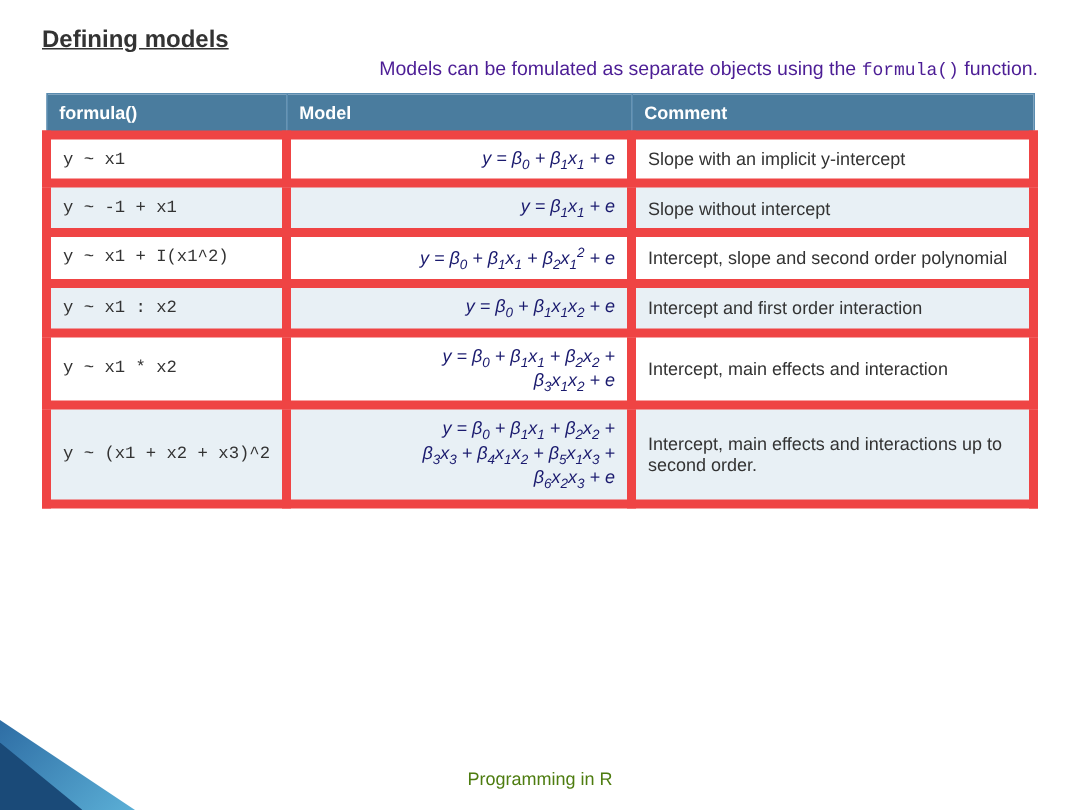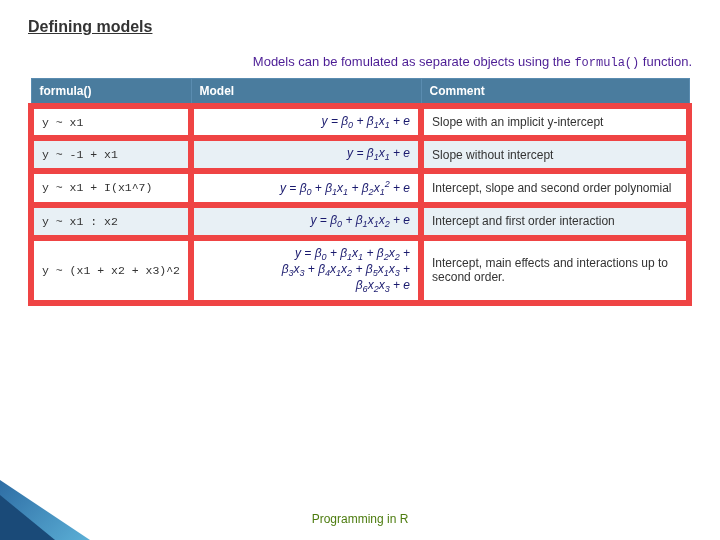--- a/index.html
+++ b/index.html
@@ -22,21 +22,21 @@
       font-weight: bold;
       color: #333;
       margin-bottom: 10px;
     }
 
     .section-title {
       font-size: 16px;
       font-weight: bold;
       text-decoration: underline;
       color: #333;
-      margin-bottom: 18px;
+      margin-bottom: 2px;
     }
 
     .intro-text {
       font-size: 13px;
       color: #4c1d95;
       margin-bottom: 8px;
       text-align: right;
     }
 
     .intro-text code {
@@ -156,32 +156,39 @@
         <td class="comment-col">Slope with an implicit y-intercept</td>
       </tr>
       <tr>
         <td class="formula-col">y ~ -1 + x1</td>
         <td class="model-col math">
           <i>y</i> = β<sub>1</sub><i>x</i><sub>1</sub> + <i>e</i>
         </td>
         <td class="comment-col">Slope without intercept</td>
       </tr>
       <tr>
-        <td class="formula-col">y ~ x1 + I(x1^7)</td>
+        <td class="formula-col">y ~ x1 + I(x1^2)</td>
         <td class="model-col math">
           <i>y</i> = β<sub>0</sub> + β<sub>1</sub><i>x</i><sub>1</sub> + β<sub>2</sub><i>x</i><sub>1</sub><sup>2</sup> + <i>e</i>
         </td>
         <td class="comment-col">Intercept, slope and second order polynomial</td>
       </tr>
       <tr>
         <td class="formula-col">y ~ x1 : x2</td>
         <td class="model-col math">
           <i>y</i> = β<sub>0</sub> + β<sub>1</sub><i>x</i><sub>1</sub><i>x</i><sub>2</sub> + <i>e</i>
         </td>
         <td class="comment-col">Intercept and first order interaction</td>
+      </tr>
+      <tr>
+        <td class="formula-col">y ~ x1 * x2</td>
+        <td class="model-col math">
+          <i>y</i> = β<sub>0</sub> + β<sub>1</sub><i>x</i><sub>1</sub> + β<sub>2</sub><i>x</i><sub>2</sub> +<br>β<sub>3</sub><i>x</i><sub>1</sub><i>x</i><sub>2</sub> + <i>e</i>
+        </td>
+        <td class="comment-col">Intercept, main effects and interaction</td>
       </tr>
       <tr>
         <td class="formula-col">y ~ (x1 + x2 + x3)^2</td>
         <td class="model-col math">
           <i>y</i> = β<sub>0</sub> + β<sub>1</sub><i>x</i><sub>1</sub> + β<sub>2</sub><i>x</i><sub>2</sub> +<br>
           β<sub>3</sub><i>x</i><sub>3</sub> + β<sub>4</sub><i>x</i><sub>1</sub><i>x</i><sub>2</sub> + β<sub>5</sub><i>x</i><sub>1</sub><i>x</i><sub>3</sub> +<br>
           β<sub>6</sub><i>x</i><sub>2</sub><i>x</i><sub>3</sub> + <i>e</i>
         </td>
         <td class="comment-col">Intercept, main effects and interactions up to second order.</td>
       </tr>

